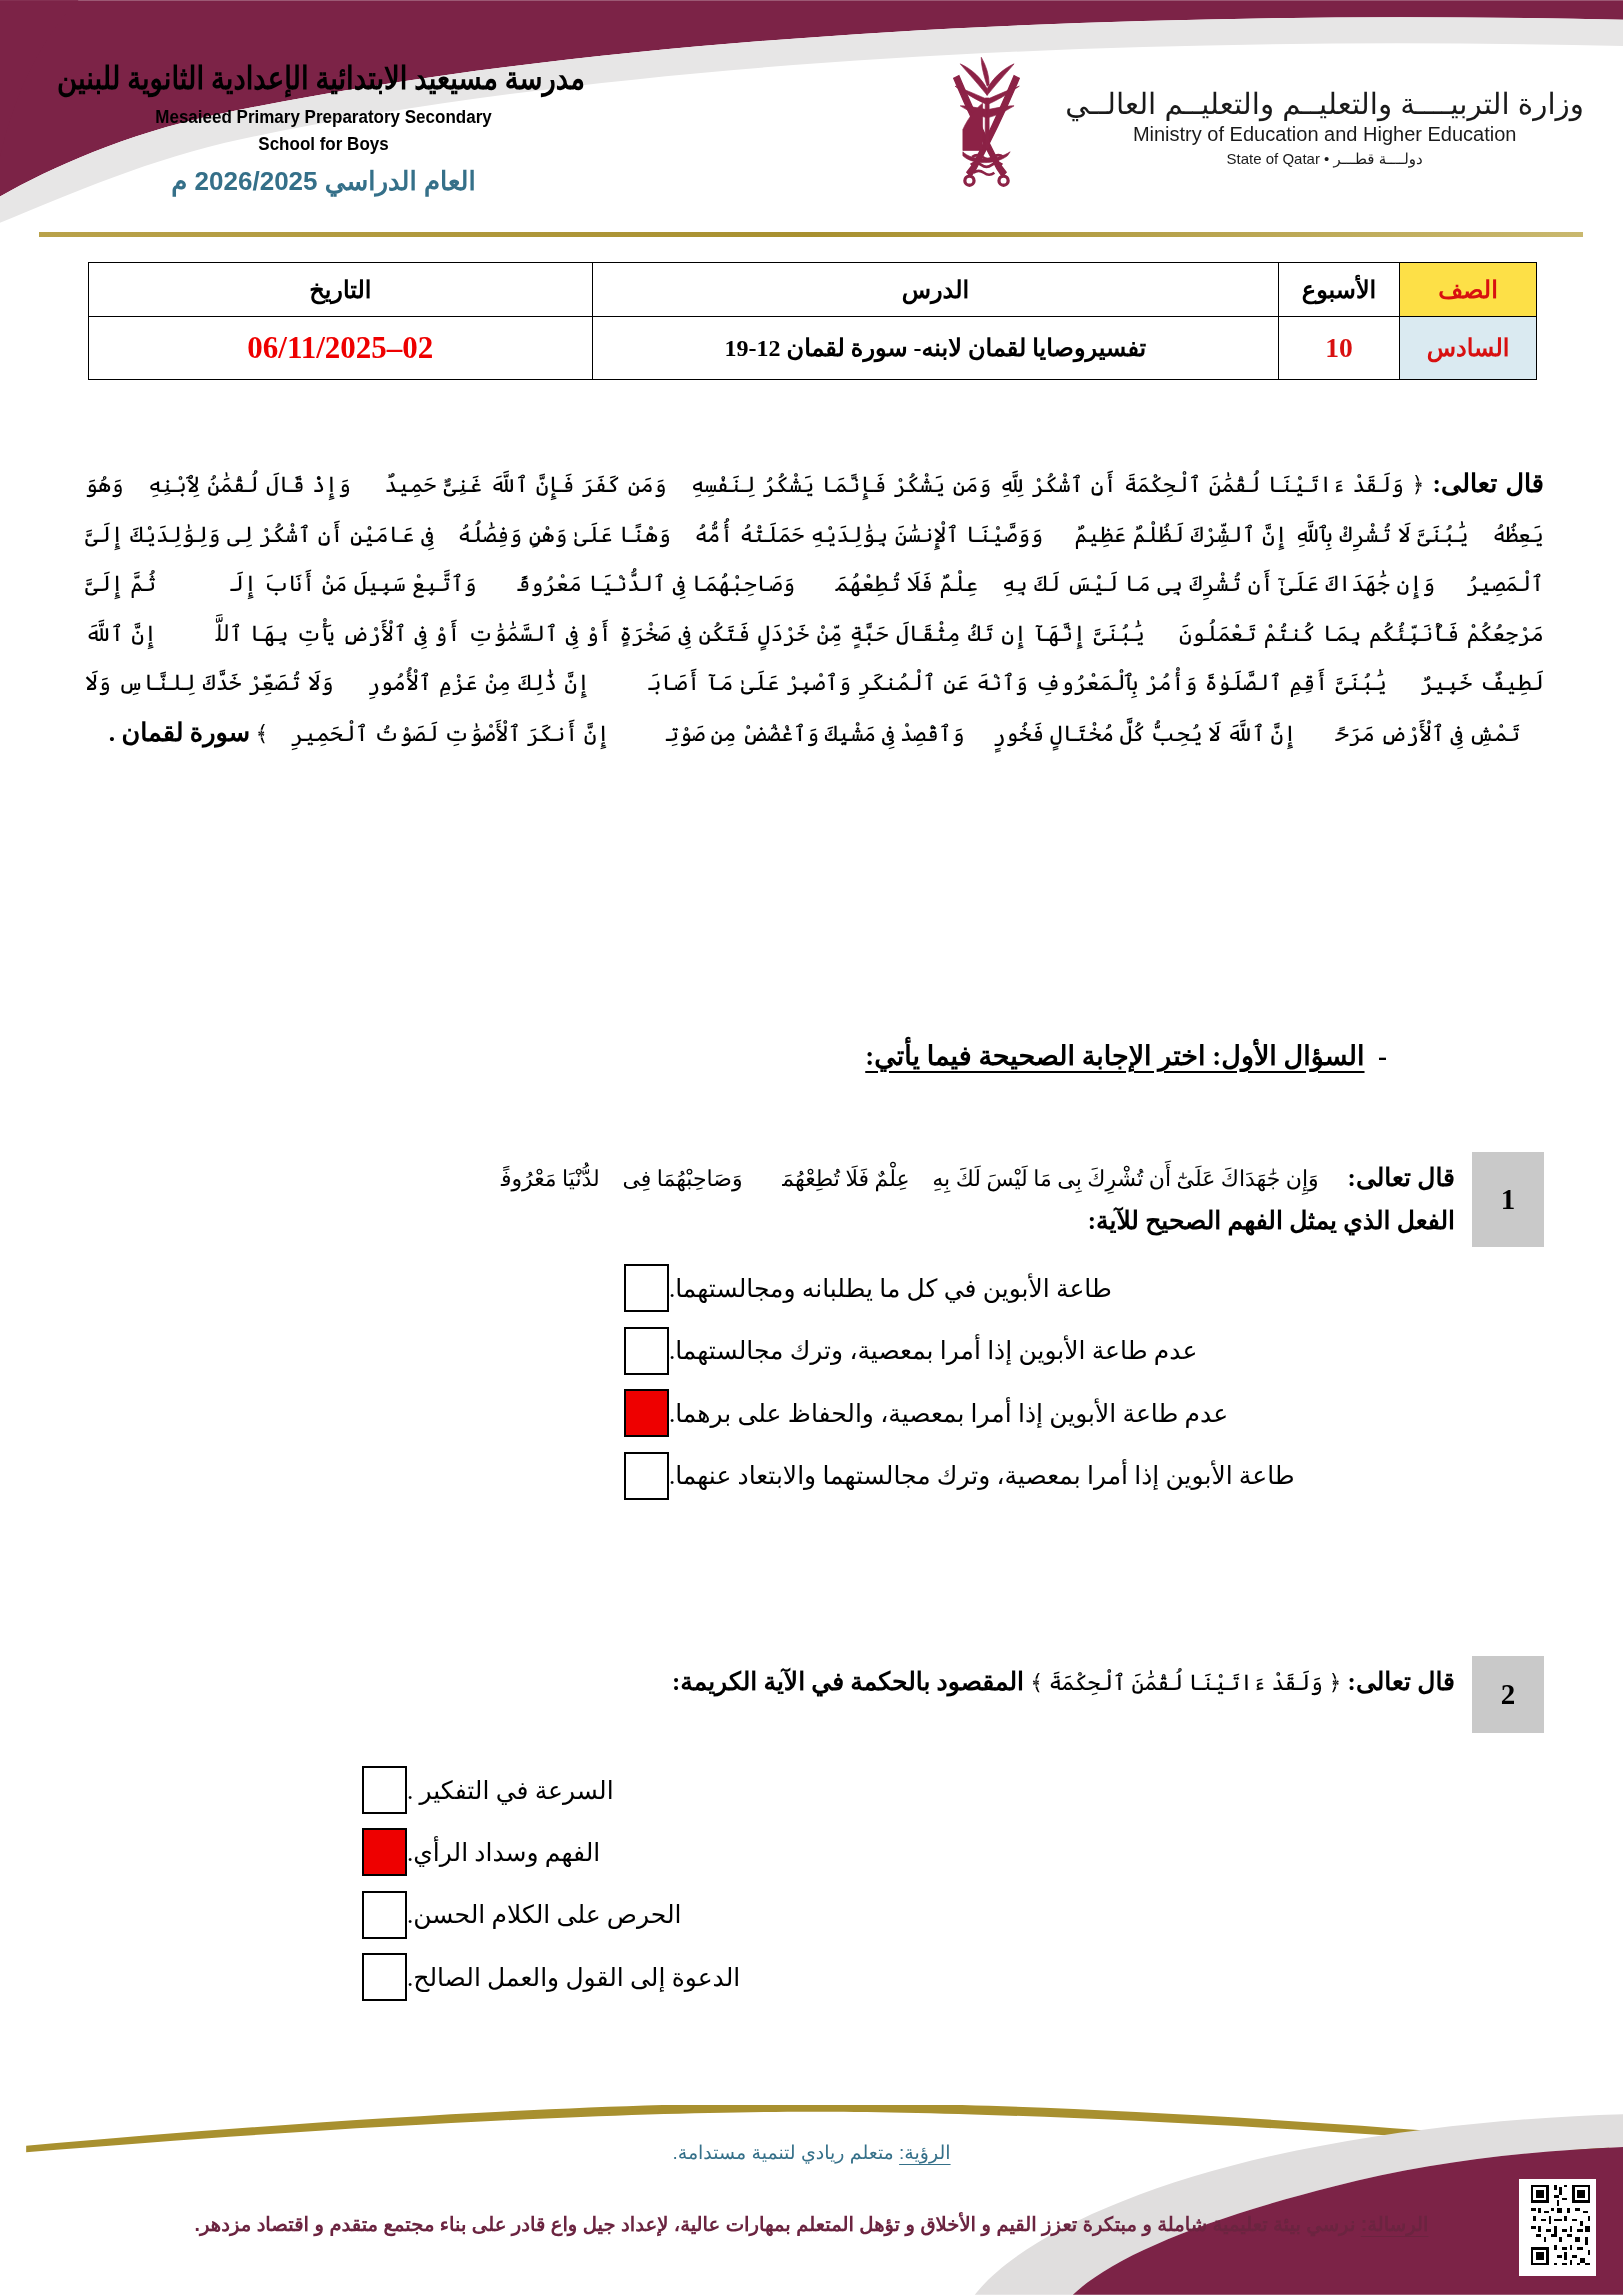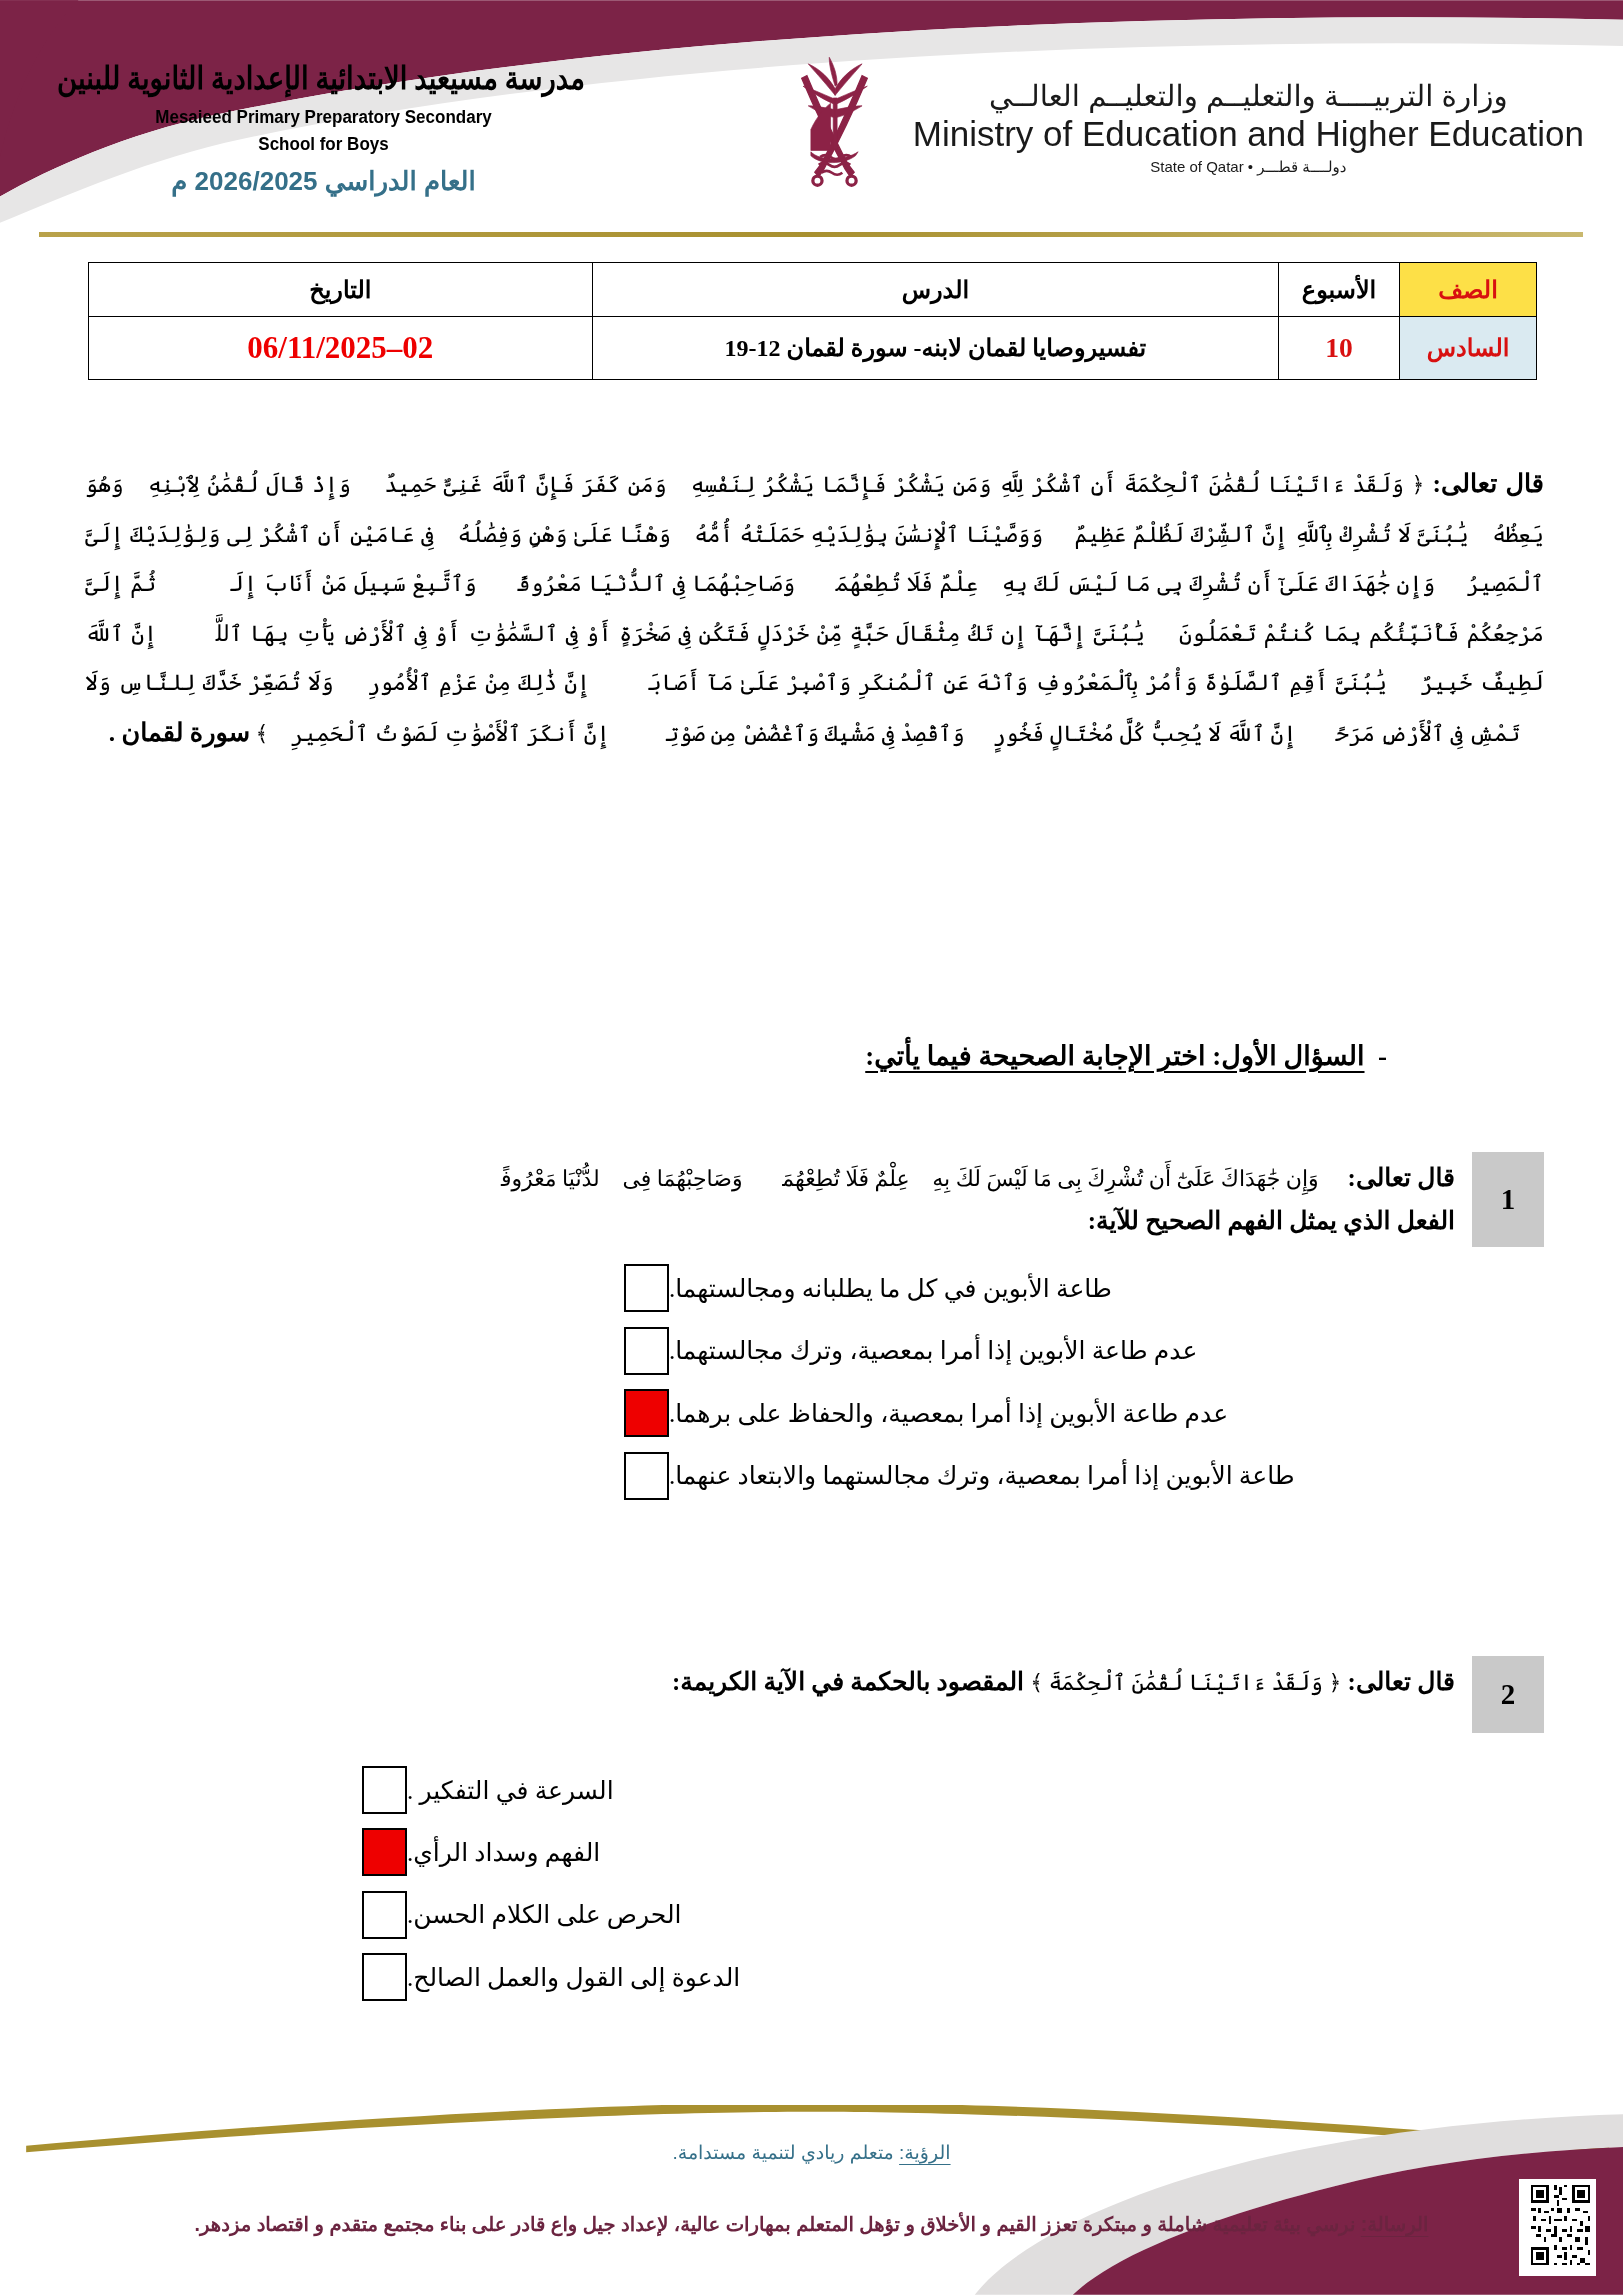--- a/index.html
+++ b/index.html
@@ -86,21 +86,21 @@
   }
   .ministry-ar {
     font-family: "Liberation Sans", sans-serif;
     font-size: 29.4px;
     color: #1a1a1a;
     white-space: nowrap;
     letter-spacing: 0.7px;
   }
   .ministry-en {
     font-family: "Liberation Sans", sans-serif;
-    font-size: 35px;
+    font-size: 20px;
     color: #1a1a1a;
     white-space: nowrap;
     direction: ltr;
     margin-top: 1.3px;
     text-align: center;
   }
   .ministry-state {
     font-family: "Liberation Sans", sans-serif;
     font-size: 15px;
     color: #1a1a1a;

